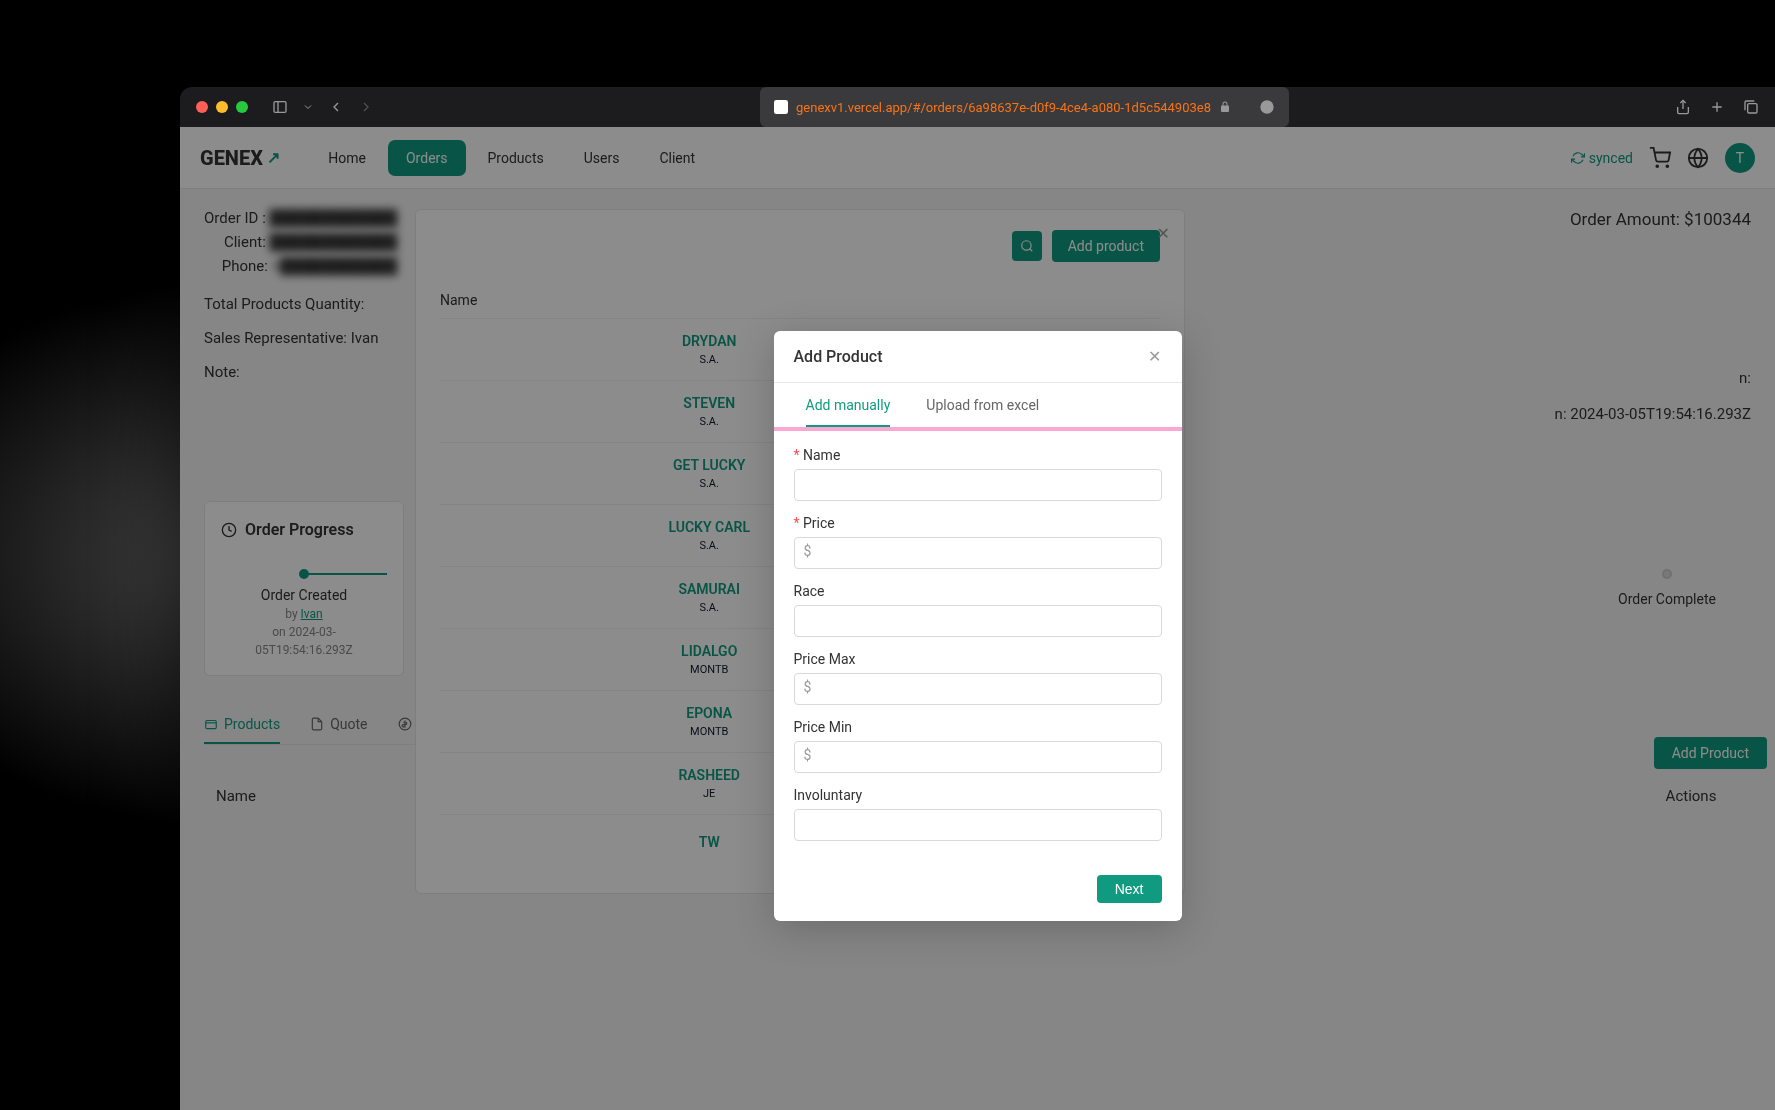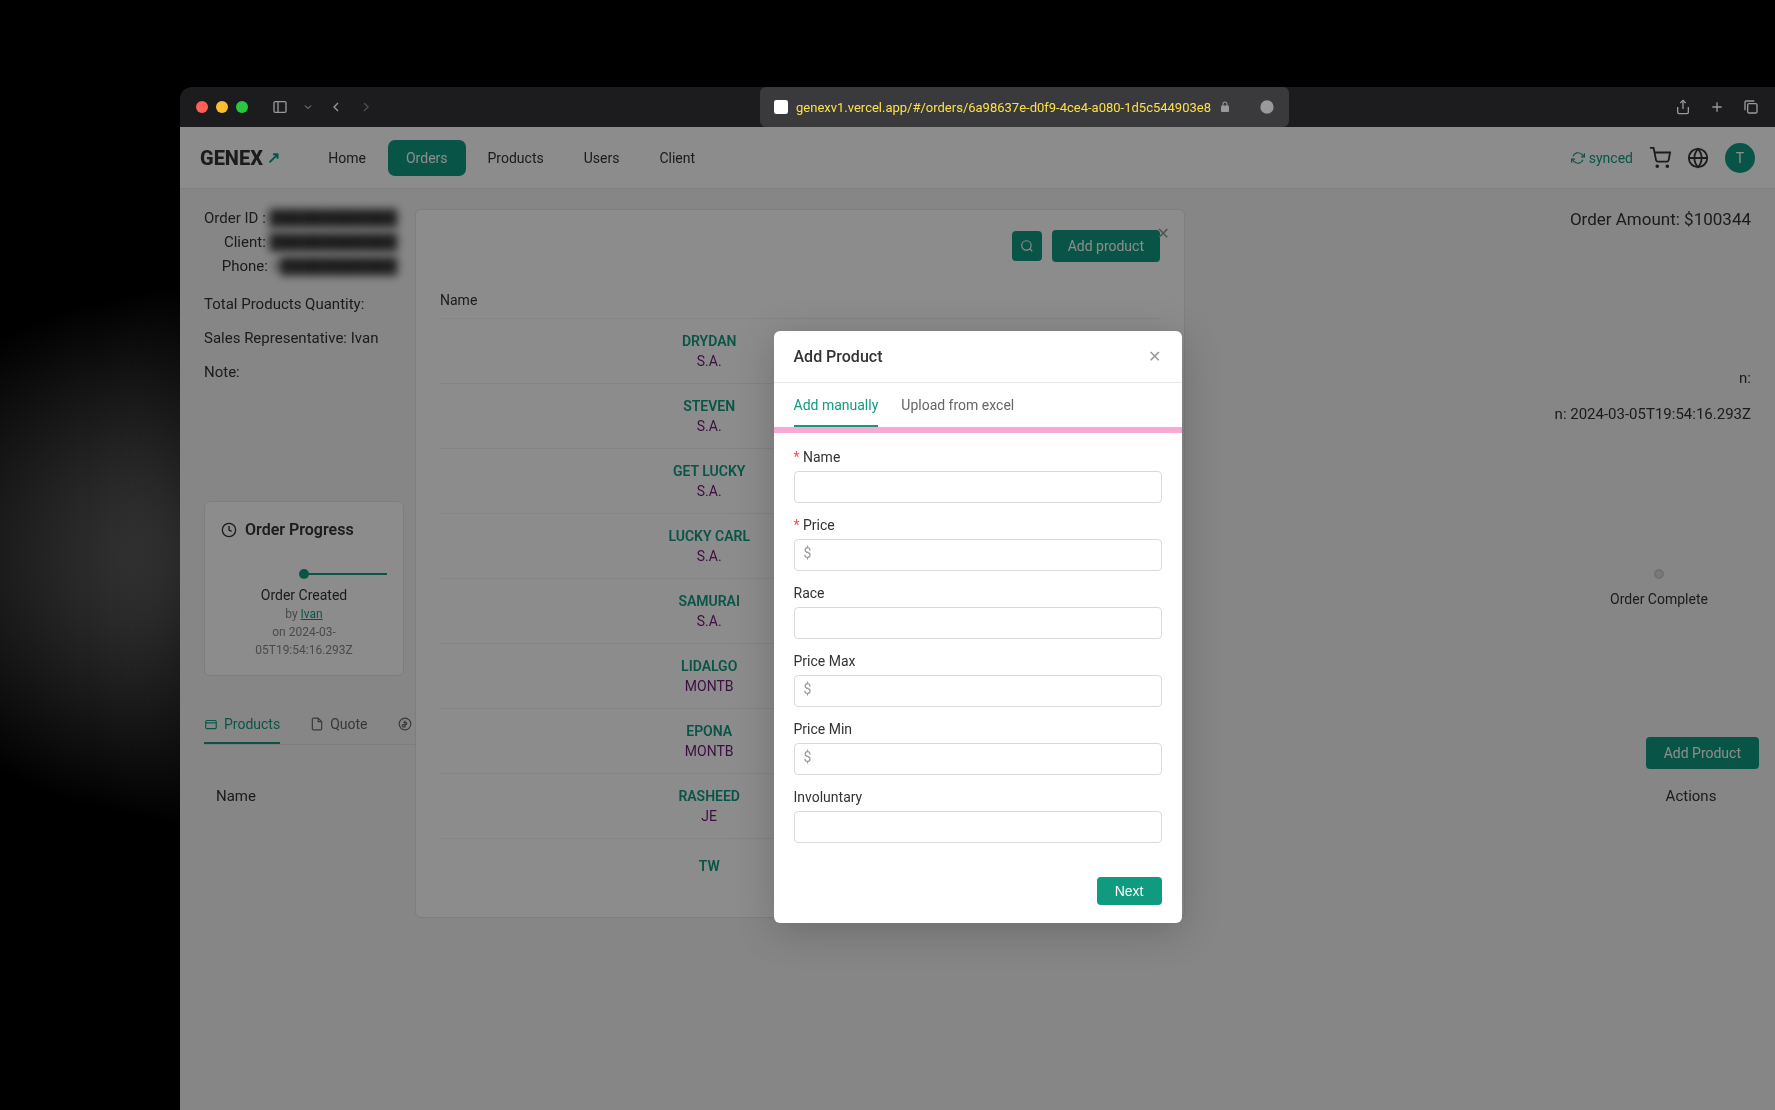--- a/index.html
+++ b/index.html
@@ -43,21 +43,21 @@
     .tl-green { background: #27c93f; }
     .browser-controls { display: flex; gap: 14px; margin-left: 16px; align-items: center;}
     .browser-icon { width: 16px; height: 16px; color: #999; }
     .url-bar {
       flex: 0 0 auto;
       margin-left: auto;
       margin-right: auto;
       background: #3a3a3c;
       border-radius: 6px;
       padding: 12px 14px;
-      color: #fde047;
+      color: #f97316;
       font-size: 13px;
       display: flex;
       align-items: center;
       gap: 8px;
       min-width: 460px;
       justify-content: center;
     }
     .browser-right { display: flex; gap: 18px; align-items: center; }
 
     .app-content {
@@ -124,21 +124,21 @@
     }
     .panel-top { display:flex; justify-content:flex-end; align-items:center; gap:10px; margin-bottom:20px;}
     .close-x { position:absolute; top:14px; right:14px; color:#999; cursor:pointer; font-size:16px;}
     .search-btn { width:30px; height:30px; background:#109b81; border-radius:4px; display:flex; align-items:center; justify-content:center; color:#fff;}
     .add-product-btn { background:#109b81; color:#fff; padding:8px 16px; border-radius:4px; font-size:14px; cursor:pointer;}
     .product-list {}
     .list-header { font-size:14px; color:#333; padding:10px 0; }
     .list-row { padding:14px 0; border-top:1px solid #f0f0f0; display:flex; align-items:center; }
     .prod-info { flex:1;text-align:center; }
     .prod-name { color:#109b81; font-weight:600; font-size:14px; }
-    .prod-sub { color:#701a75; font-size:14px; margin-top:4px;}
+    .prod-sub { color:#0f172a; font-size:11px; margin-top:4px;}
     .qty-col { width:60px; text-align:center; color:#333; font-size:14px;}
     .row-actions { display:flex; gap:8px;}
     .edit-btn { background:#fff; border:1px solid #d9d9d9; padding:6px 14px; border-radius:4px; font-size:14px; cursor:pointer;}
     .more-btn { background:#109b81; color:#fff; padding:6px 14px; border-radius:4px; font-size:14px; cursor:pointer;}
 
     .progress-card {
       margin-top: 120px;
       background:#fff;
       border:1px solid #e5e5e5;
       border-radius:6px;
@@ -156,21 +156,21 @@
       margin-top:30px;
       display:flex;
       gap:30px;
       border-bottom:1px solid #e5e5e5;
       padding-bottom:0;
     }
     .tab-item { display:flex; align-items:center; gap:6px; padding:10px 0; font-size:14px; color:#666; cursor:pointer; border-bottom:2px solid transparent;}
     .tab-item.active { color:#109b81; border-bottom-color:#109b81;}
     .right-col {
       position:absolute;
-      right: 16px;
+      right: 8px;
       top: 380px;
       width: 200px;
     }
     .progress-dot2 { width:10px; height:10px; border-radius:50%; background:#ddd; border:2px solid #ccc; margin:0 auto;}
     .complete-label { text-align:center; margin-top:12px; font-size:14px;}
     .add-product-right-btn { background:#109b81; color:#fff; padding:8px 18px; border-radius:4px; font-size:14px; margin-top:130px; float:right;}
 
     .second-table-header { margin-top:30px; padding:12px 0; display:flex;}
     .second-th-name { flex:1; padding-left:12px;}
     .second-th-actions { width:120px; text-align:center;}
@@ -196,23 +196,23 @@
       padding: 16px 20px;
       border-bottom: 1px solid #e8e8e8;
       display:flex;
       justify-content:space-between;
       align-items:center;
     }
     .modal-title { font-size:16px; font-weight:500; color:#333;}
     .modal-close { color:#999; cursor:pointer; font-size:16px;}
     .modal-tabs {
       display:flex;
-      gap:23px;
-      padding: 14px 20px 0 20px;
-      border-bottom:6px solid #f9a8d4;
+      gap:36px;
+      padding: 14px 20px 0 32px;
+      border-bottom:4px solid #f9a8d4;
     }
     .modal-tab {
       padding-bottom:12px;
       font-size:14px;
       color:#666;
       cursor:pointer;
       border-bottom: 2px solid transparent;
     }
     .modal-tab.active { color:#109b81; border-bottom-color:#109b81;}
     .modal-body { padding: 16px 20px 8px 20px;}

